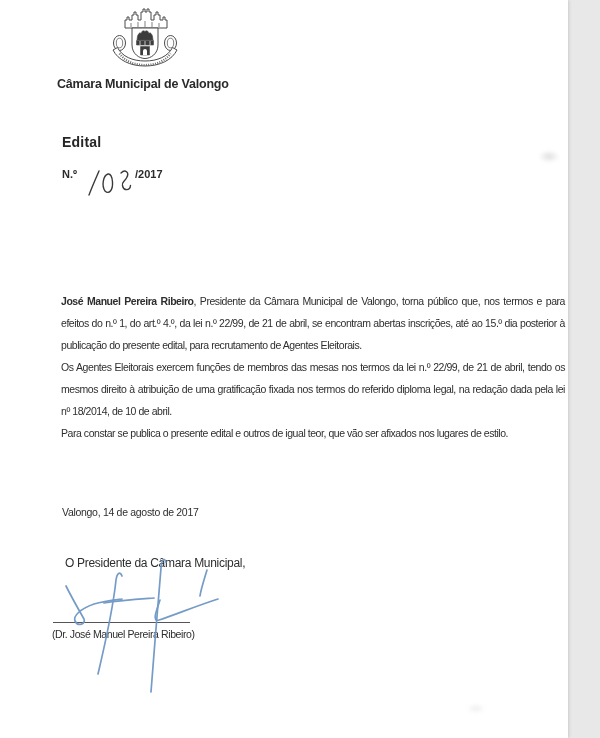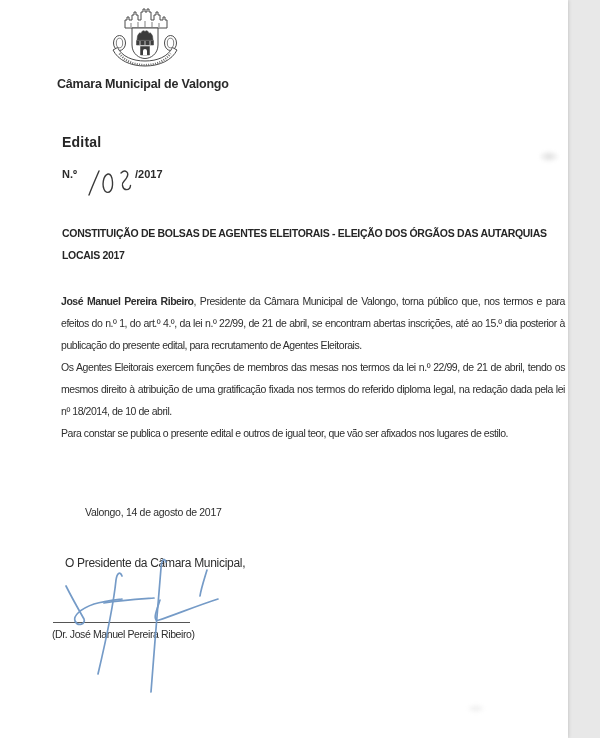--- a/index.html
+++ b/index.html
@@ -15,21 +15,21 @@
   .number-prefix{font-size:11px;font-weight:bold;padding-bottom:5px;}
   .handwritten{width:48px;height:30px;margin:0 2px 0 8px;}
   .number-suffix{font-size:11px;font-weight:bold;padding-bottom:5px;}
   .doc-title{position:absolute;left:62px;top:222px;width:510px;font-size:10.5px;font-weight:bold;
     line-height:22px;color:#262626;letter-spacing:-0.3px;}
   .doc-title div{white-space:nowrap;}
   .body-text{position:absolute;left:61px;top:290px;width:504px;font-size:10.5px;line-height:22px;
     letter-spacing:-0.45px;color:#2e2e2e;}
   .body-text p{margin:0;text-align:justify;}
   .body-text p.nowrap{white-space:nowrap;text-align:left;}
-  .place-date{position:absolute;left:62px;top:506px;font-size:10.5px;letter-spacing:-0.3px;color:#2e2e2e;margin-left:23px;}
+  .place-date{position:absolute;left:62px;top:506px;font-size:10.5px;letter-spacing:-0.3px;color:#2e2e2e;}
   .signer-title{position:absolute;left:65px;top:556px;font-size:12px;letter-spacing:-0.3px;color:#2e2e2e;}
   .sig-line{position:absolute;left:53px;top:622px;width:137px;height:1px;background:#555;}
   .signer-name{position:absolute;left:52px;top:628px;font-size:10.5px;letter-spacing:-0.4px;color:#2e2e2e;}
   .signature{position:absolute;left:50px;top:556px;width:180px;height:150px;pointer-events:none;}
   .smudge{position:absolute;border-radius:50%;filter:blur(1.5px);}
   .smudge-a{left:538px;top:150px;width:22px;height:13px;
     background:radial-gradient(ellipse at center, rgba(110,110,110,.22), rgba(110,110,110,0) 70%);}
   .smudge-b{left:466px;top:703px;width:20px;height:11px;
     background:radial-gradient(ellipse at center, rgba(150,150,150,.15), rgba(150,150,150,0) 70%);}
 </style>
@@ -81,24 +81,20 @@
       <title>108</title>
       <g fill="none" stroke="#3a3a3a" stroke-width="1.4" stroke-linecap="round">
         <path d="M4,27 C7,19 11,10 14,3"></path>
         <path d="M23,6 C18,7.5 16.5,18 20,23 C24,27 28,22 27.5,14 C27.2,9 25.5,5.5 23,6"></path>
         <path d="M36,5 C40,1 45,4 41.5,10 C39.5,13.5 36.5,14 37.5,17.5 C38.5,23 45,23 45.5,17.5"></path>
       </g>
     </svg>
     <span class="number-suffix">/2017</span>
   </div>
 
-  <div class="doc-title">
-    <div>CONSTITUIÇÃO DE BOLSAS DE AGENTES ELEITORAIS - ELEIÇÃO DOS ÓRGÃOS DAS AUTARQUIAS</div>
-    <div>LOCAIS 2017</div>
-  </div>
 
   <div class="body-text">
     <p><strong>José Manuel Pereira Ribeiro</strong><span>, Presidente da Câmara Municipal de Valongo, torna público que, nos termos e para efeitos do n.º 1, do art.º 4.º, da lei n.º 22/99, de 21 de abril, se encontram abertas inscrições, até ao 15.º dia posterior à publicação do presente edital, para recrutamento de Agentes Eleitorais.</span></p>
     <p>Os Agentes Eleitorais exercem funções de membros das mesas nos termos da lei n.º 22/99, de 21 de abril, tendo os mesmos direito à atribuição de uma gratificação fixada nos termos do referido diploma legal, na redação dada pela lei nº 18/2014, de 10 de abril.</p>
     <p class="nowrap">Para constar se publica o presente edital e outros de igual teor, que vão ser afixados nos lugares de estilo.</p>
   </div>
 
   <div class="place-date">Valongo, 14 de agosto de 2017</div>
 
   <div class="signer-title">O Presidente da Câmara Municipal,</div>

